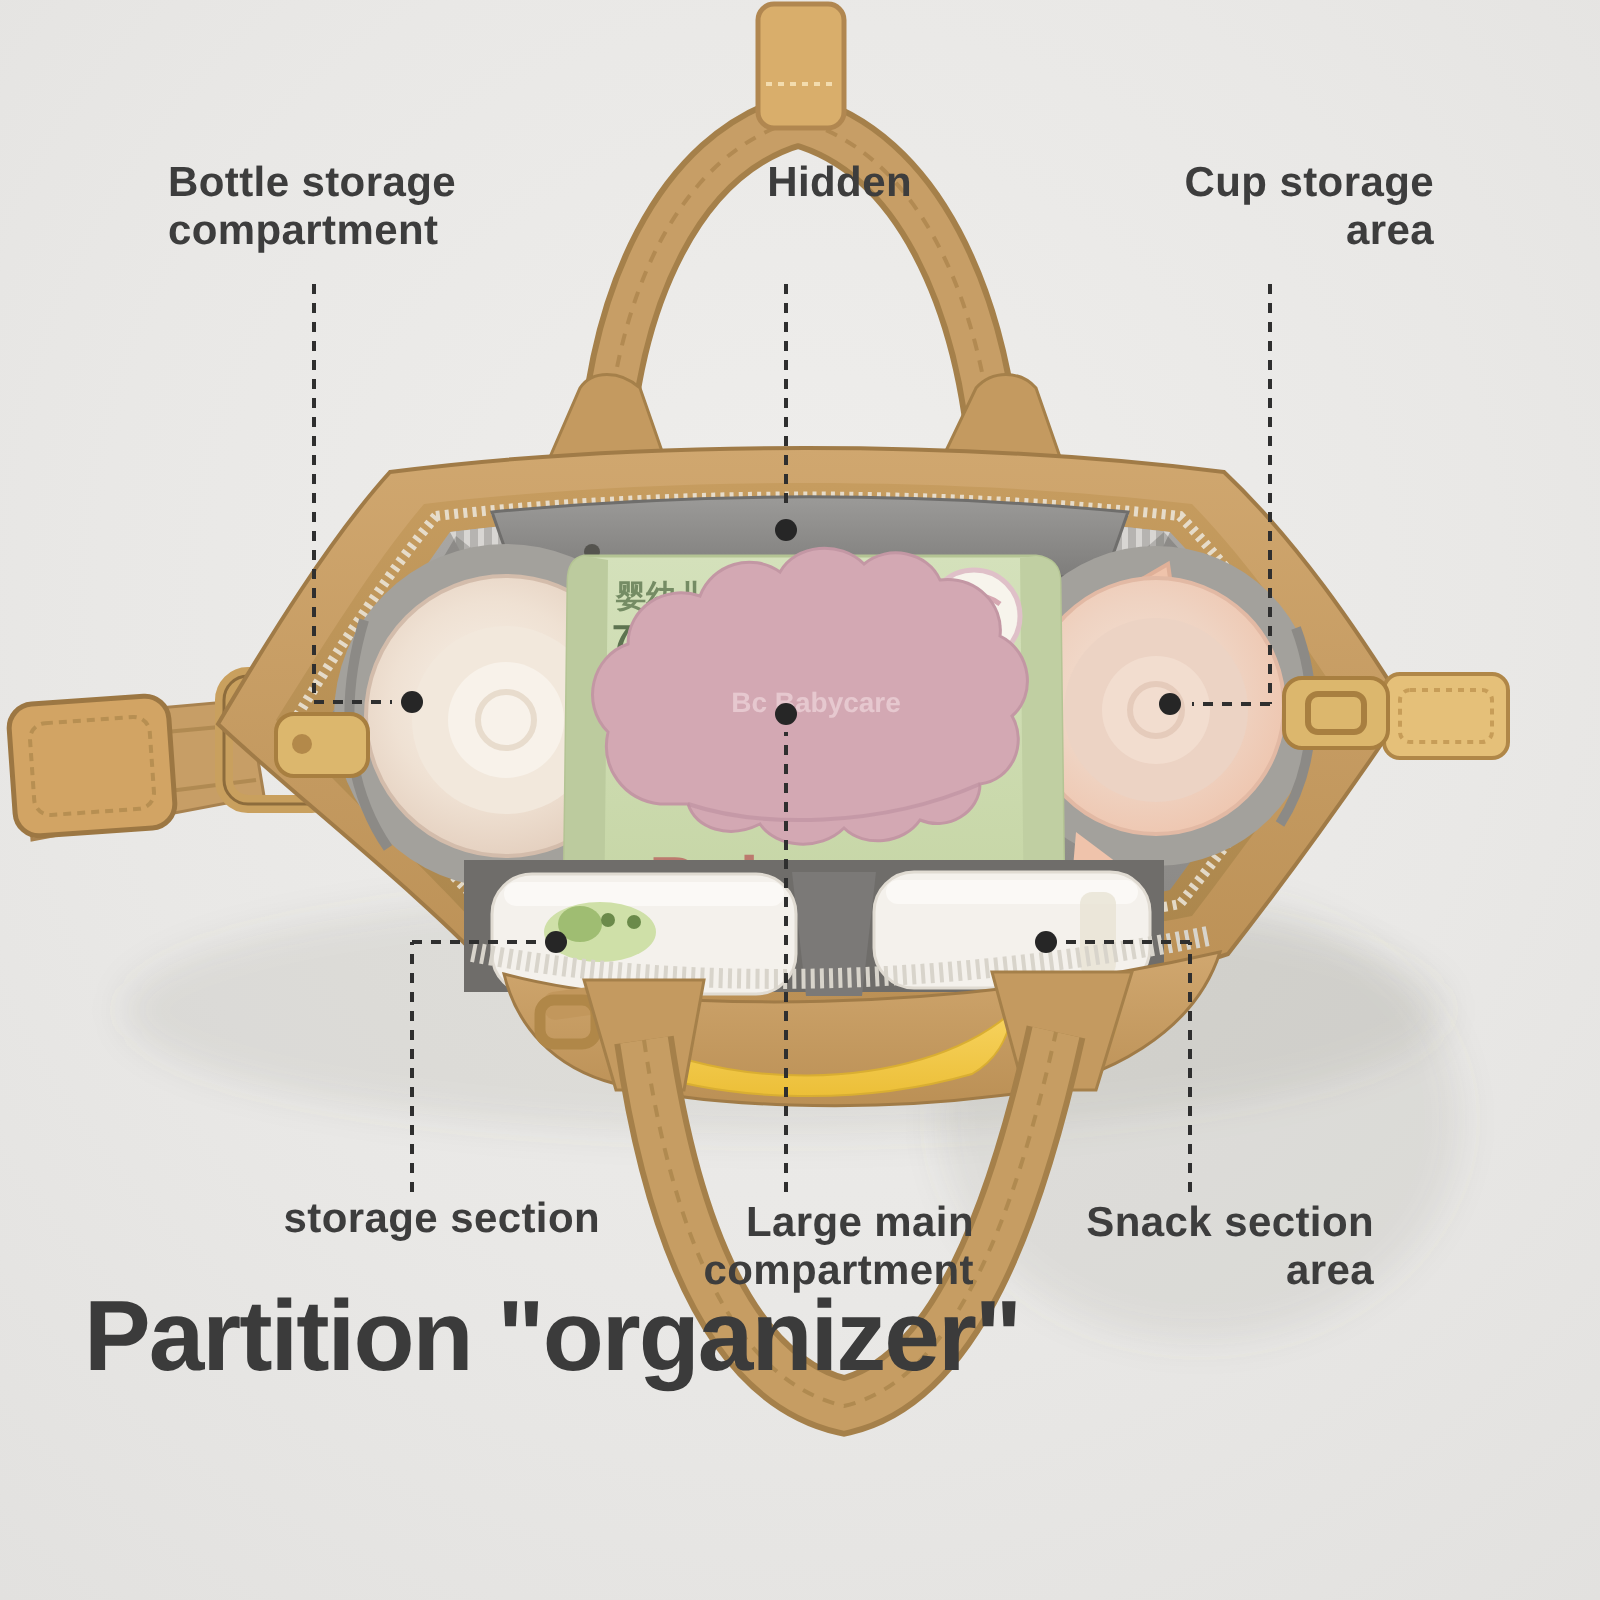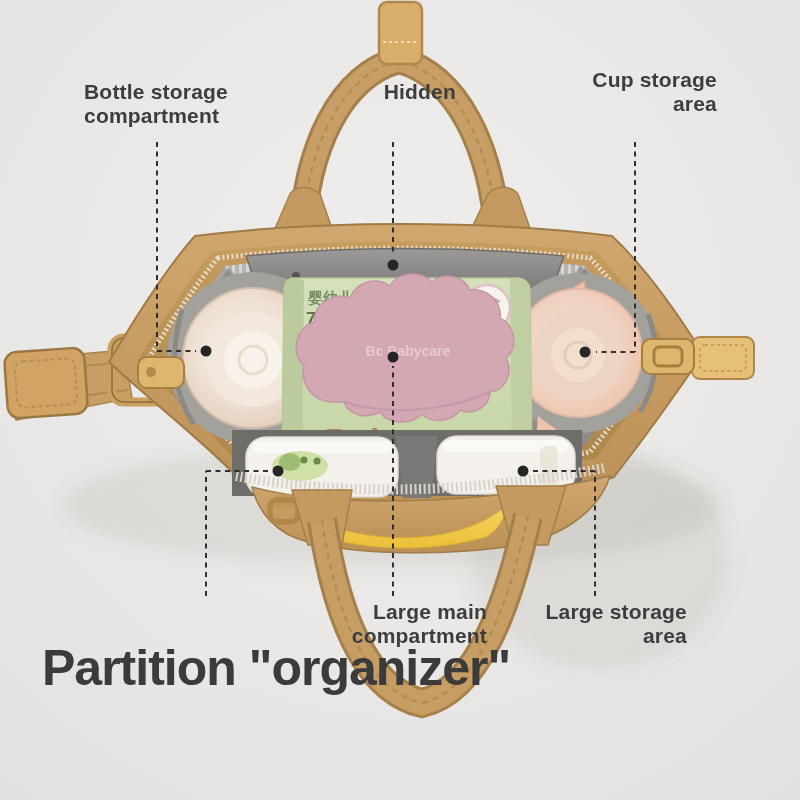--- a/index.html
+++ b/index.html
@@ -275,32 +275,33 @@
   </g>
 </svg>
 
 <div class="label" style="left:84px;top:80px;width:170px;">
   <span>Bottle storage</span>
   <span>compartment</span>
 </div>
 <div class="label center" style="left:336px;top:80px;width:120px;">
   <span>Hidden</span>
 </div>
-<div class="label center" style="left:557px;top:68px;width:160px;">
+<div class="label center" style="left:557px;top:80px;width:160px;">
   <span>Cup storage</span>
   <span>area</span>
 </div>
 <div class="label center" style="left:120px;top:598px;width:180px;">
+  <span>storage section</span>
 </div>
 <div class="label center" style="left:307px;top:600px;width:180px;">
   <span>Large main</span>
   <span>compartment</span>
 </div>
 <div class="label center" style="left:507px;top:600px;width:180px;">
-  <span>Large storage</span>
+  <span>Snack section</span>
   <span>area</span>
 </div>
 
 <div class="headline">
   <span>Partition "organizer"</span>
 </div>
 
 </div>
 
 </body></html>

